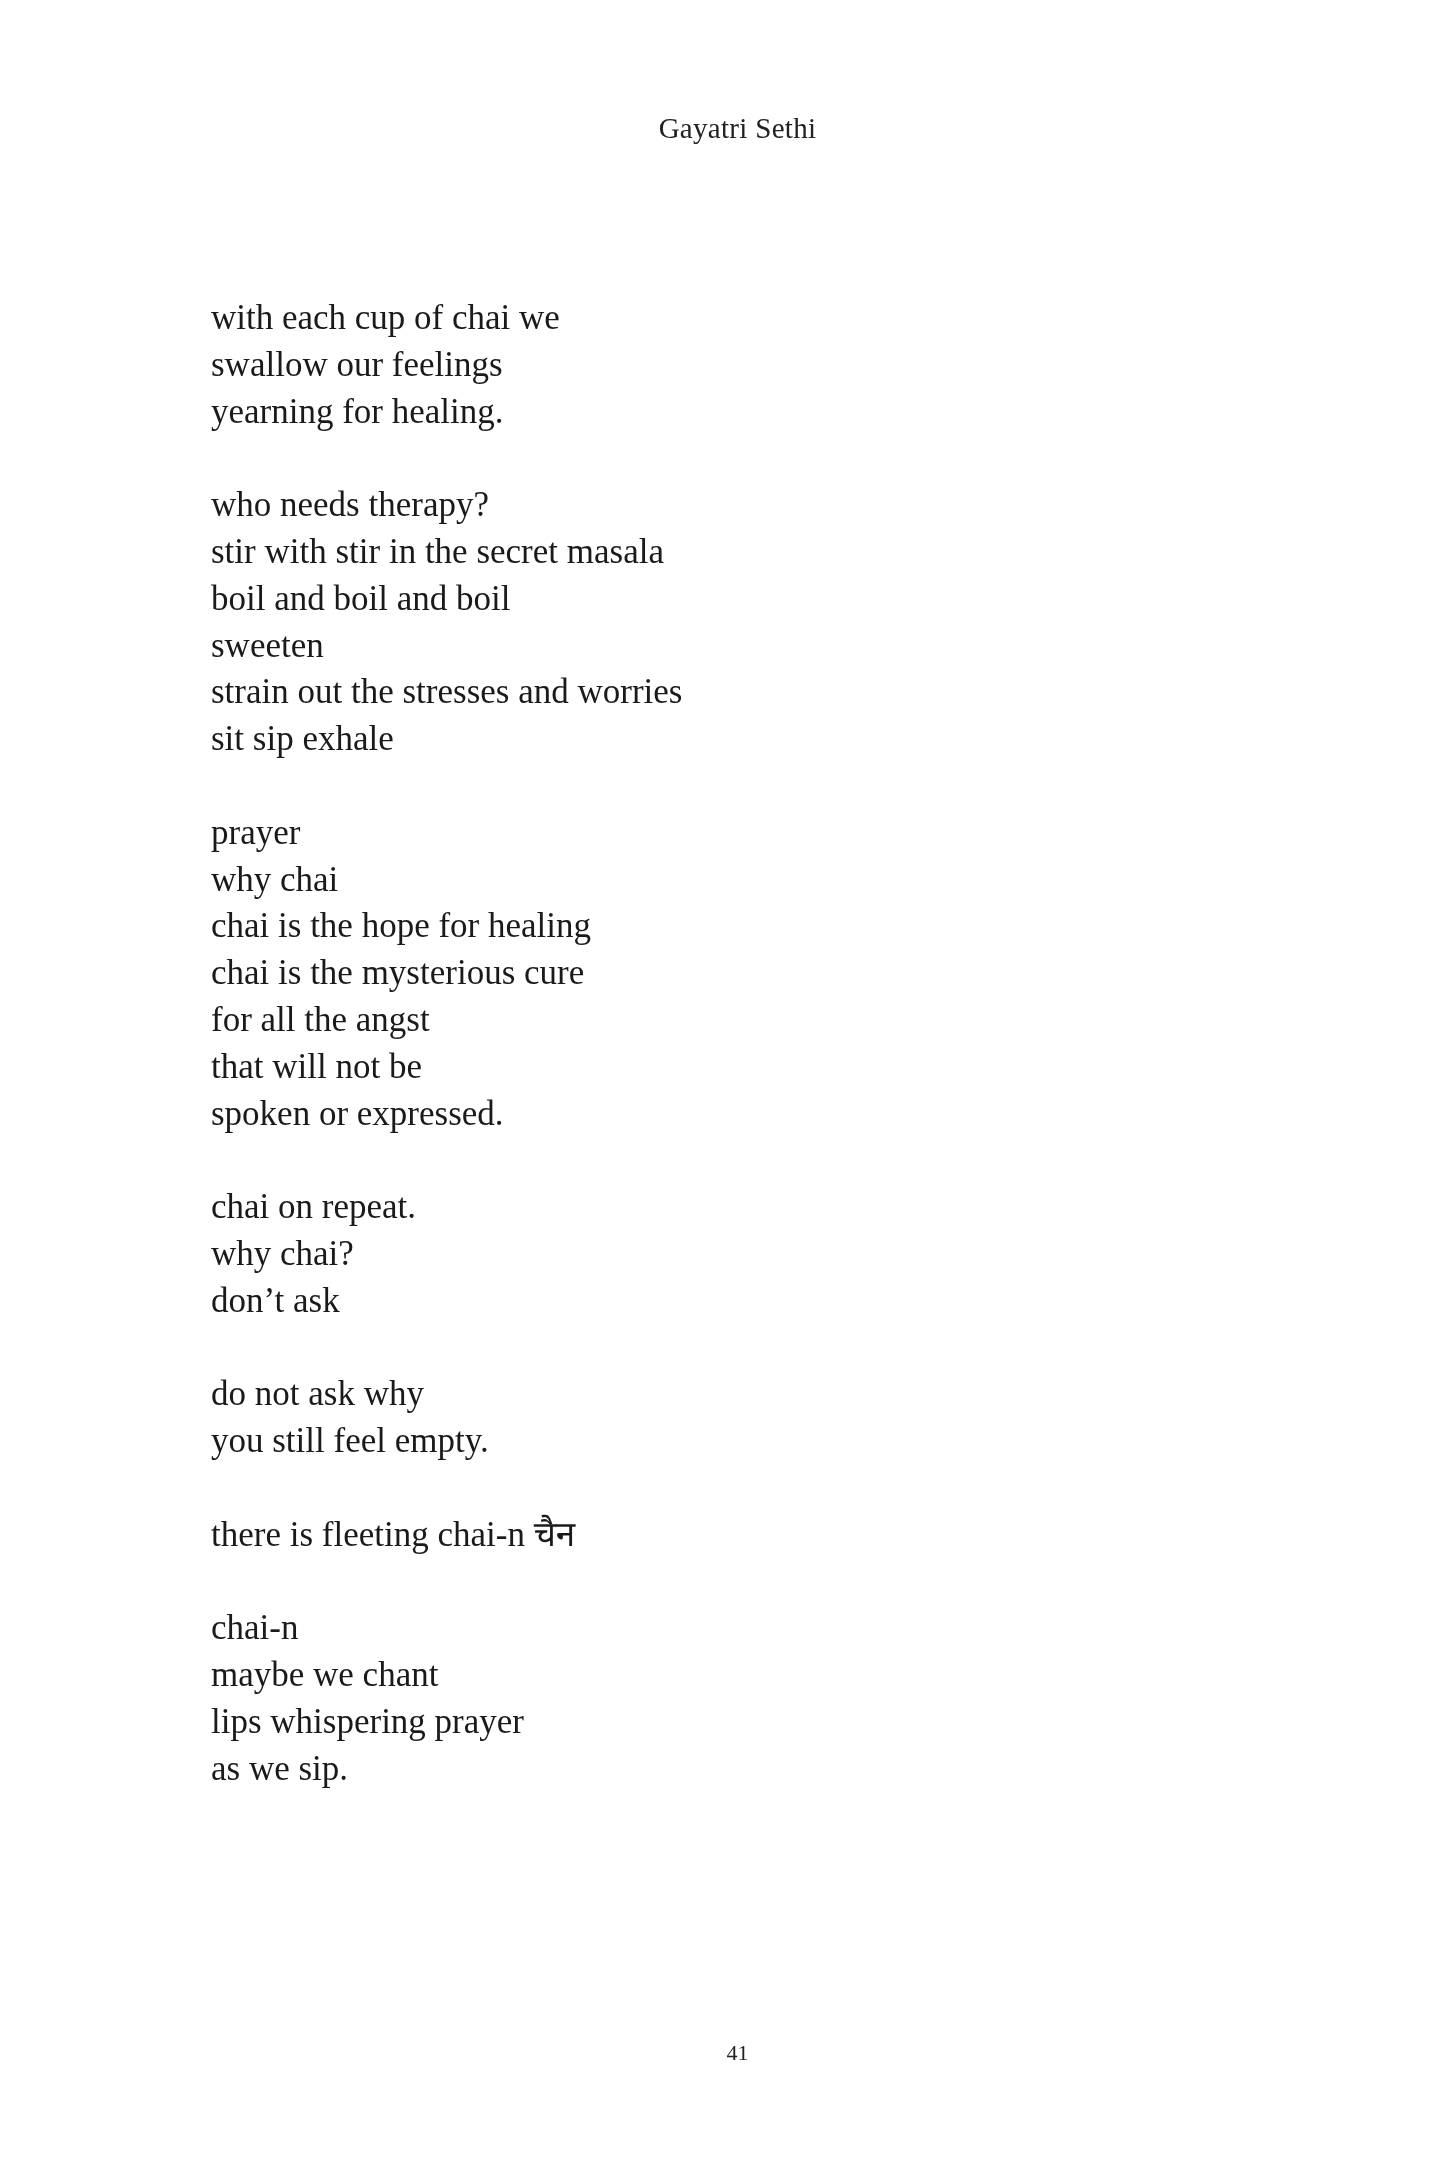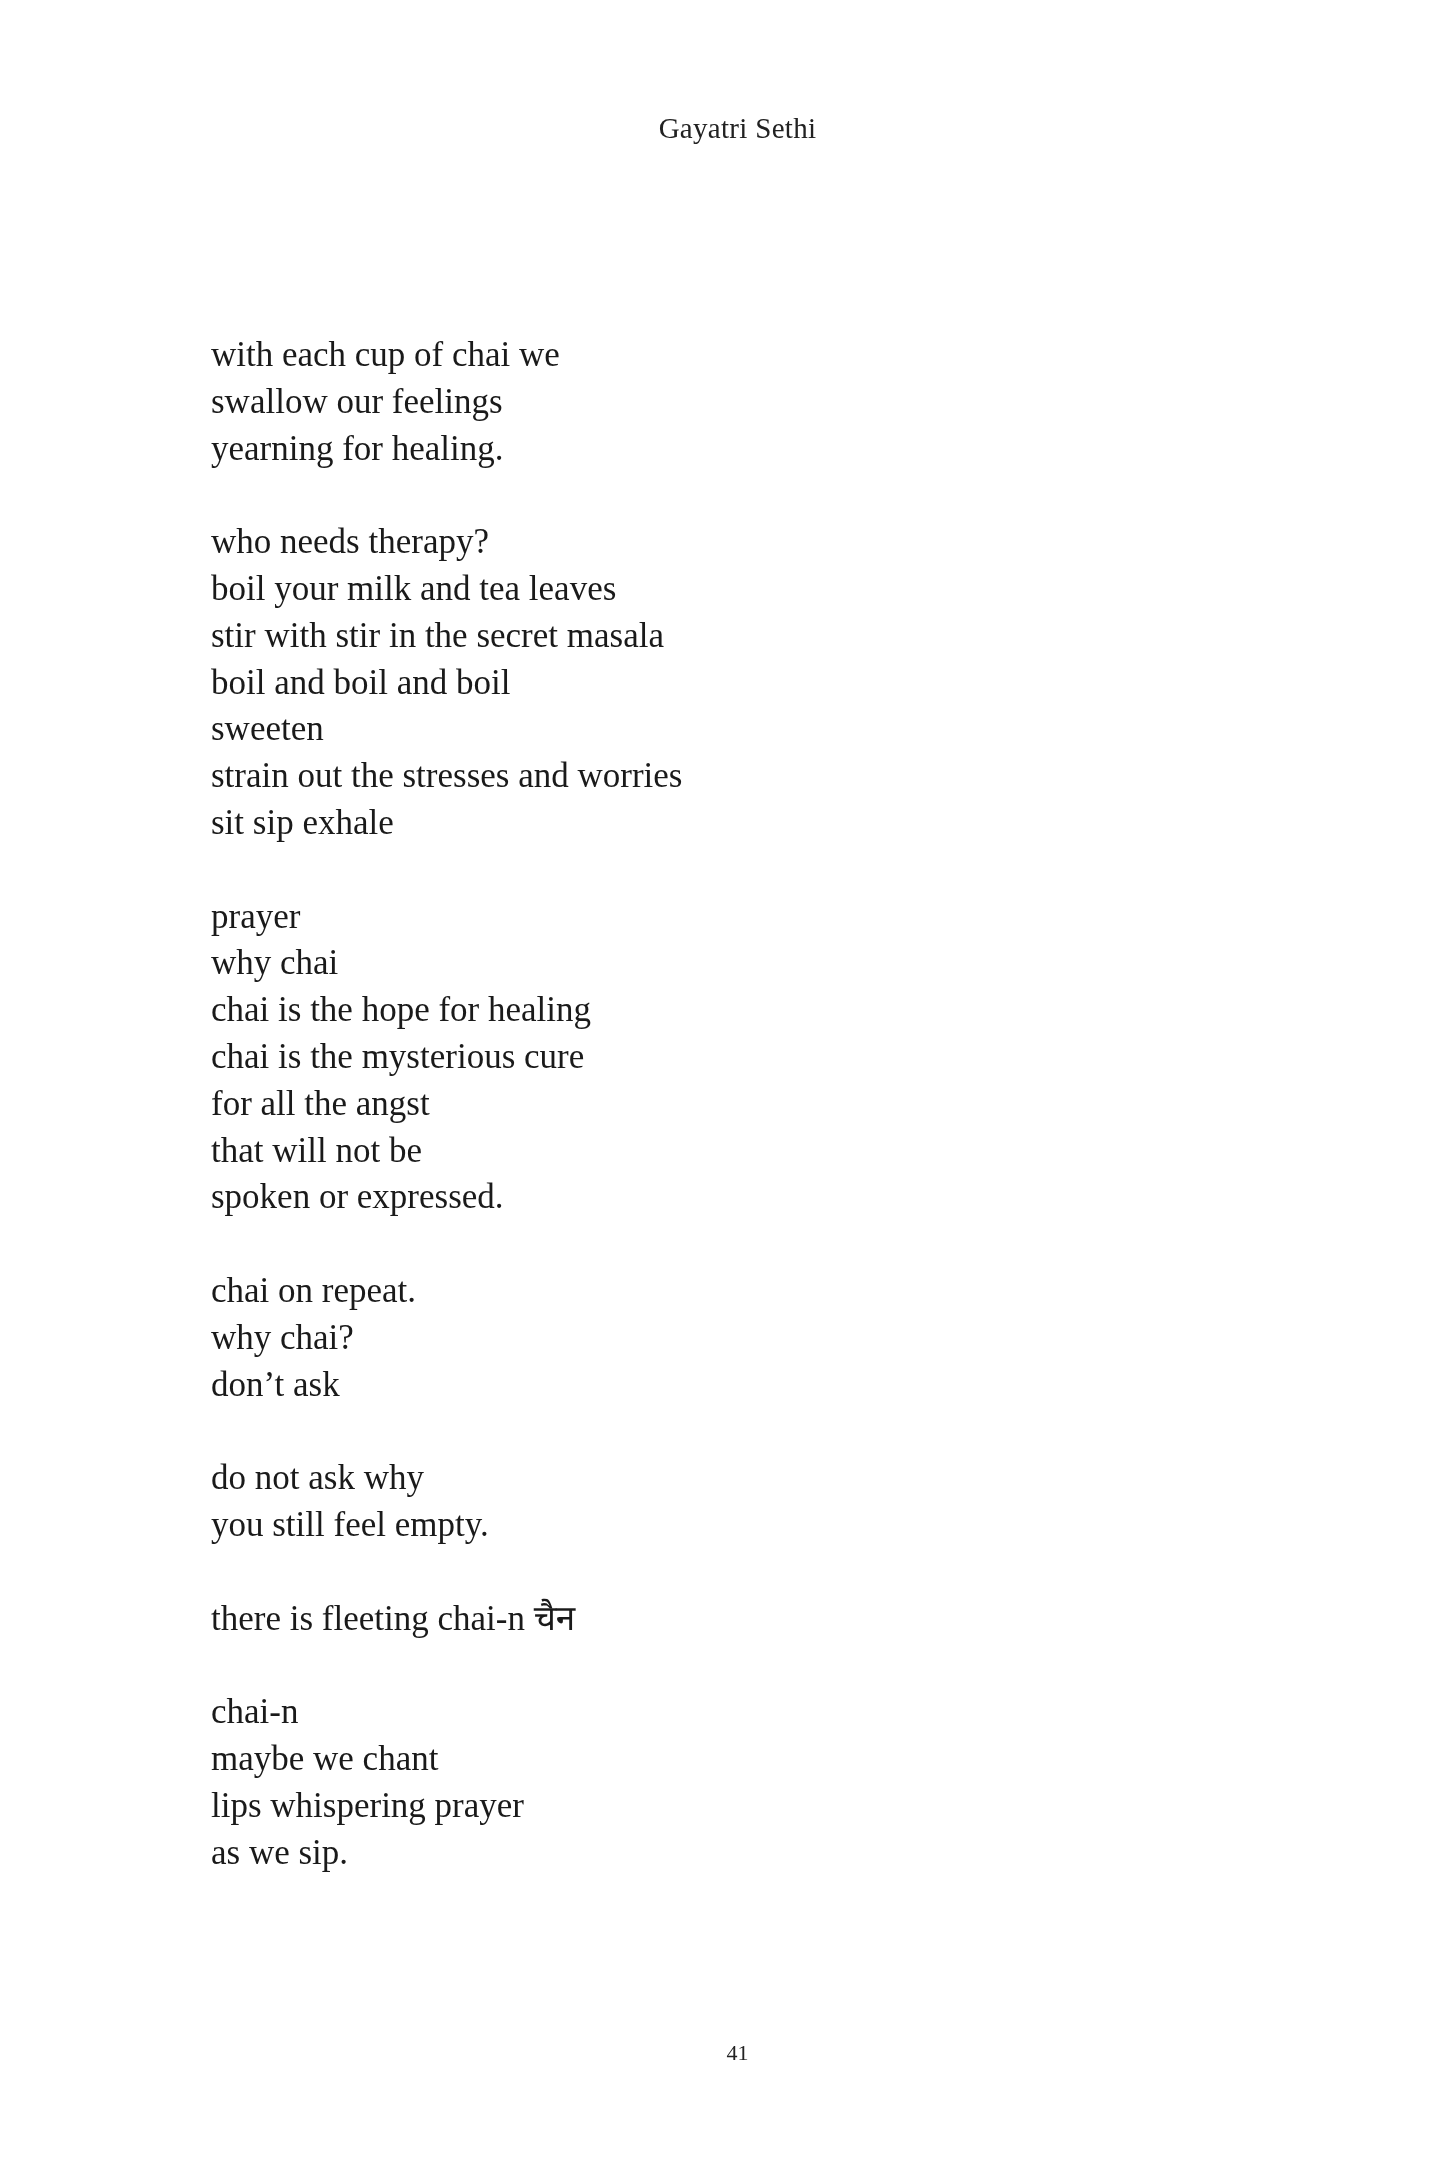--- a/index.html
+++ b/index.html
@@ -1,40 +1,39 @@
 <!DOCTYPE html>
 <html><head>
 <meta charset="utf-8">
 <style>
   html, body { margin: 0; padding: 0; background: #ffffff; }
   body { width: 1445px; height: 2168px; position: relative; overflow: hidden;
          font-family: "Liberation Serif", "DejaVu Serif", serif; color: #1a1a1a; }
   .running-head { position: absolute; top: 112px; left: 0; width: 1475px; text-align: center;
                   font-size: 29px; letter-spacing: 0.3px; color: #222; }
-  .poem { position: absolute; left: 211px; top: 295px; width: 1000px; margin-top: 37px; }
+  .poem { position: absolute; left: 211px; top: 295px; width: 1000px; }
   .line { font-size: 35px; line-height: 46.8px; height: 46.8px; white-space: pre; }
   .blank { height: 46.8px; }
   .folio { position: absolute; top: 2040px; left: 0; width: 1475px; text-align: center;
            font-size: 22px; color: #222; }
 </style>
 </head>
 <body>
 
 <div class="running-head">Gayatri Sethi</div>
 
 <div class="poem">
   <div>
     <div class="line">with each cup of chai we</div>
     <div class="line">swallow our feelings</div>
     <div class="line">yearning for healing.</div>
   </div>
   <div class="blank"></div>
   <div>
     <div class="line">who needs therapy?</div>
-    <div class="line">boil your milk and tea leaves</div>
     <div class="line">stir with stir in the secret masala</div>
     <div class="line">boil and boil and boil</div>
     <div class="line">sweeten</div>
     <div class="line">strain out the stresses and worries</div>
     <div class="line">sit sip exhale</div>
   </div>
   <div class="blank"></div>
   <div>
     <div class="line">prayer</div>
     <div class="line">why chai</div>

